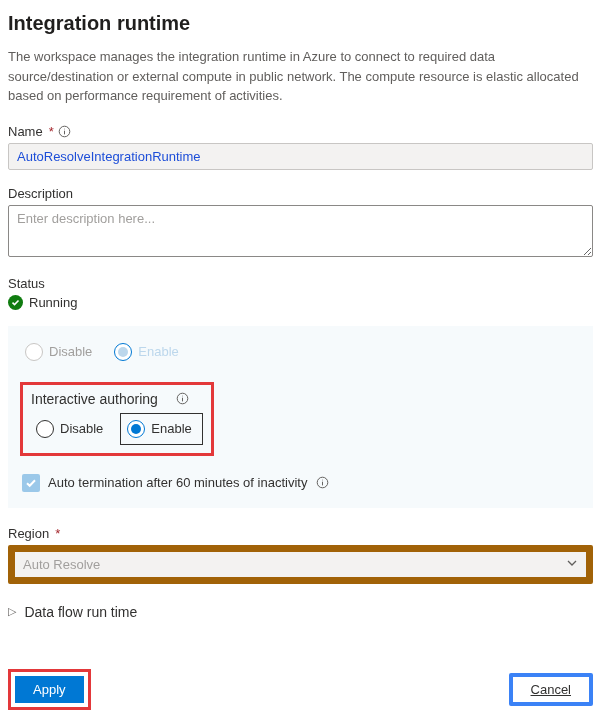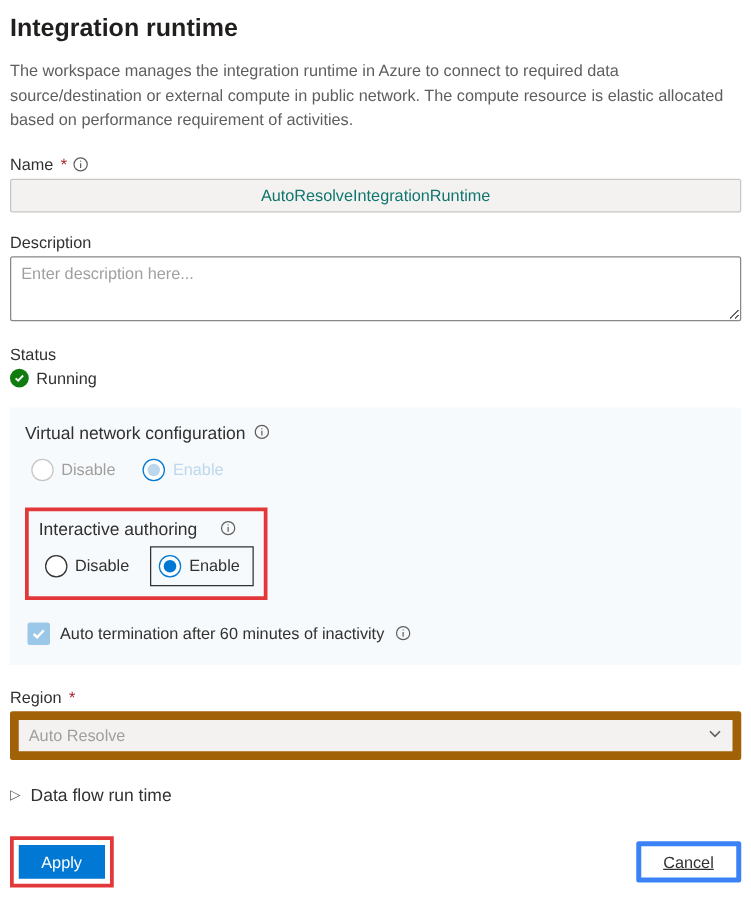--- a/index.html
+++ b/index.html
@@ -49,23 +49,22 @@
     border: 1px solid #8a8886;
     border-radius: 2px;
     padding: 5px 8px;
     font-size: 13px;
     font-family: inherit;
     color: #323130;
     background: #fff;
   }
   .input-text[disabled] {
     background: #f3f2f1;
-    color: #0f766e;
+    color: #1d4ed8;
     border-color: #c8c6c4;
-    text-align: center;
   }
   .input-text::placeholder { color: #a19f9d; }
   textarea.input-text { resize: vertical; height: 52px; }
   .status-row { display: flex; align-items: center; gap: 6px; margin-top: 2px; }
   .status-icon {
     width: 15px; height: 15px;
     background: #107c10;
     border-radius: 50%;
     display: inline-flex;
     align-items: center;
@@ -237,30 +236,20 @@
           <path d="M2 6.2 L4.7 8.8 L10 3.2" stroke="#fff" stroke-width="2" fill="none"></path>
         </svg>
     </span>
     <span>Running</span>
   </div>
 </div>
 
 <div class="config-panel">
 
   <div class="config-section">
-    <div class="config-heading">
-      <span>Virtual network configuration</span>
-      <span class="info-icon">
-        <svg viewBox="0 0 16 16" fill="none" stroke="currentColor" stroke-width="1.2">
-            <circle cx="8" cy="8" r="6.5"></circle>
-            <line x1="8" y1="7" x2="8" y2="11.5"></line>
-            <circle cx="8" cy="4.8" r="0.6" fill="currentColor" stroke="none"></circle>
-          </svg>
-      </span>
-    </div>
     <div class="radio-row">
       <span class="radio disabled">
         <span class="radio-dot"></span>
         <span>Disable</span>
       </span>
       <span class="radio disabled selected">
         <span class="radio-dot">
             <span class="inner"></span>
           </span>
         <span>Enable</span>

